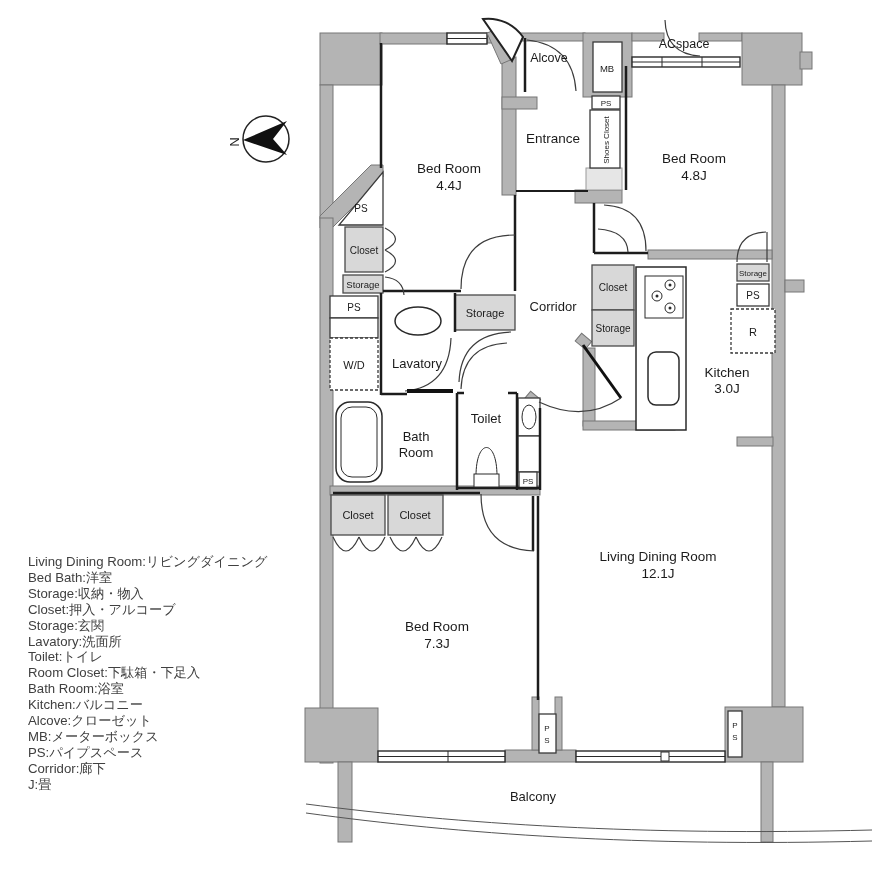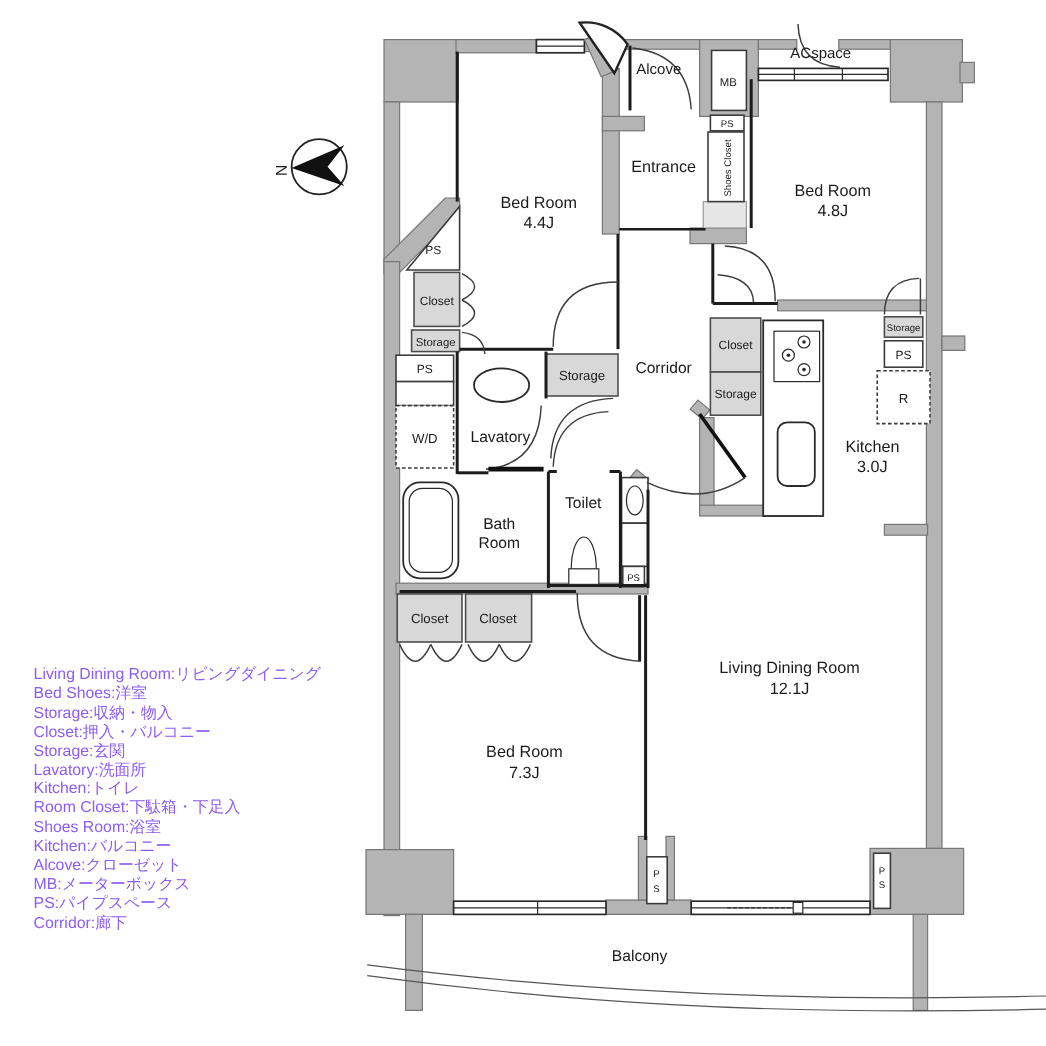--- a/index.html
+++ b/index.html
@@ -19,21 +19,21 @@
   .fx  {fill:#ffffff;stroke:#2a2a2a;stroke-width:1.5;}
   .fx1 {fill:#ffffff;stroke:#2a2a2a;stroke-width:1;}
   .win {fill:#ffffff;stroke:#2a2a2a;stroke-width:1.4;}
   .wl  {stroke:#2a2a2a;stroke-width:1;fill:none;}
   .crv {stroke:#555;stroke-width:1;fill:none;}
   text {fill:#1b1b1b;}
   .t14{font-size:13.5px;} .t13{font-size:13px;} .t12{font-size:12.5px;}
   .t11{font-size:11px;}  .t10{font-size:10px;} .t9{font-size:9.5px;}
   .t8 {font-size:8px;}   .mid{text-anchor:middle;}
   .legend{position:absolute;left:28px;top:554px;font-size:13.2px;line-height:15.9px;
-          color:#8b5cf6;white-space:nowrap;}
+          color:#404040;white-space:nowrap;}
 </style>
 </head>
 <body>
 
 <div class="stage">
 
 <svg width="872" height="872" viewBox="0 0 872 872">
 
   <g>
     <rect class="w" x="320" y="33" width="62" height="52"></rect>
@@ -224,28 +224,29 @@
     <text class="t11 mid" x="415" y="519">Closet</text>
     <text class="t9 mid" x="363" y="288">Storage</text>
     <text class="t11 mid" x="485" y="317">Storage</text>
     <text class="t10 mid" x="613" y="332">Storage</text>
     <text class="t8 mid" x="753" y="276">Storage</text>
   </g>
 </svg>
 
   <div class="legend">
     <div>Living Dining Room:リビングダイニング</div>
-    <div>Bed Shoes:洋室</div>
+    <div>Bed Bath:洋室</div>
     <div>Storage:収納・物入</div>
-    <div>Closet:押入・バルコニー</div>
+    <div>Closet:押入・アルコーブ</div>
     <div>Storage:玄関</div>
     <div>Lavatory:洗面所</div>
-    <div>Kitchen:トイレ</div>
+    <div>Toilet:トイレ</div>
     <div>Room Closet:下駄箱・下足入</div>
-    <div>Shoes Room:浴室</div>
+    <div>Bath Room:浴室</div>
     <div>Kitchen:バルコニー</div>
     <div>Alcove:クローゼット</div>
     <div>MB:メーターボックス</div>
     <div>PS:パイプスペース</div>
     <div>Corridor:廊下</div>
+    <div>J:畳</div>
   </div>
 
 </div>
 
 </body></html>

